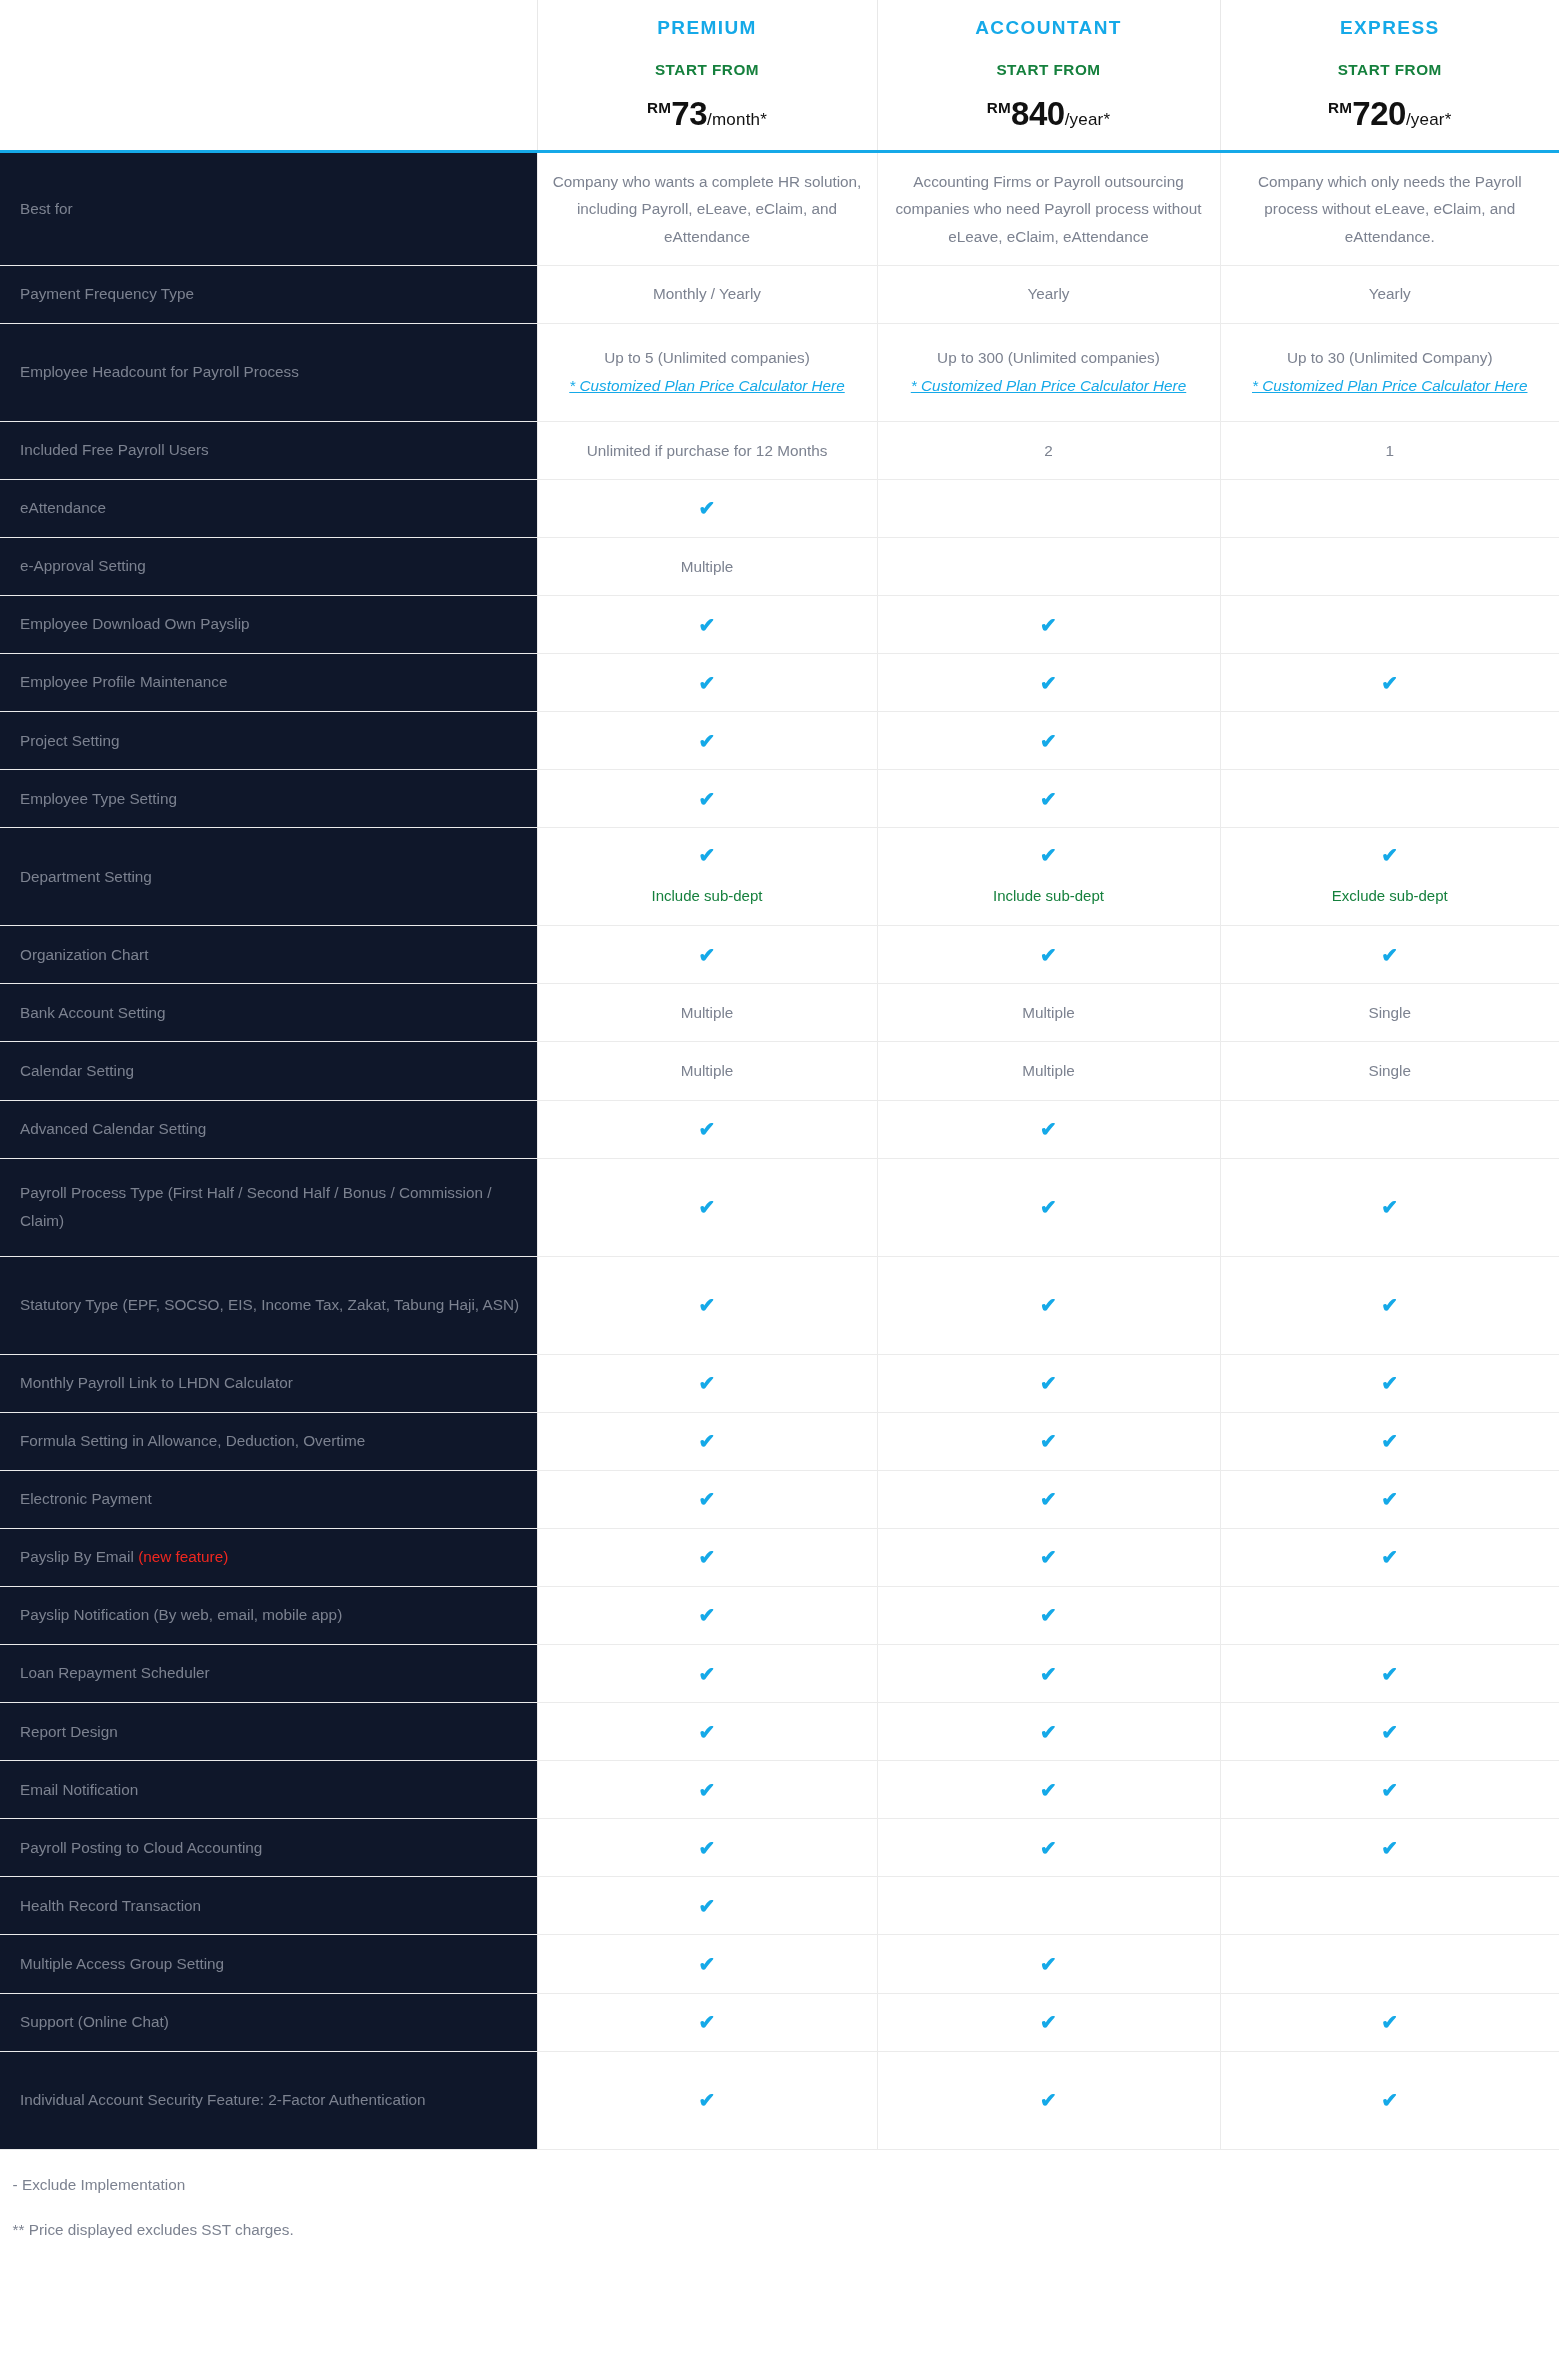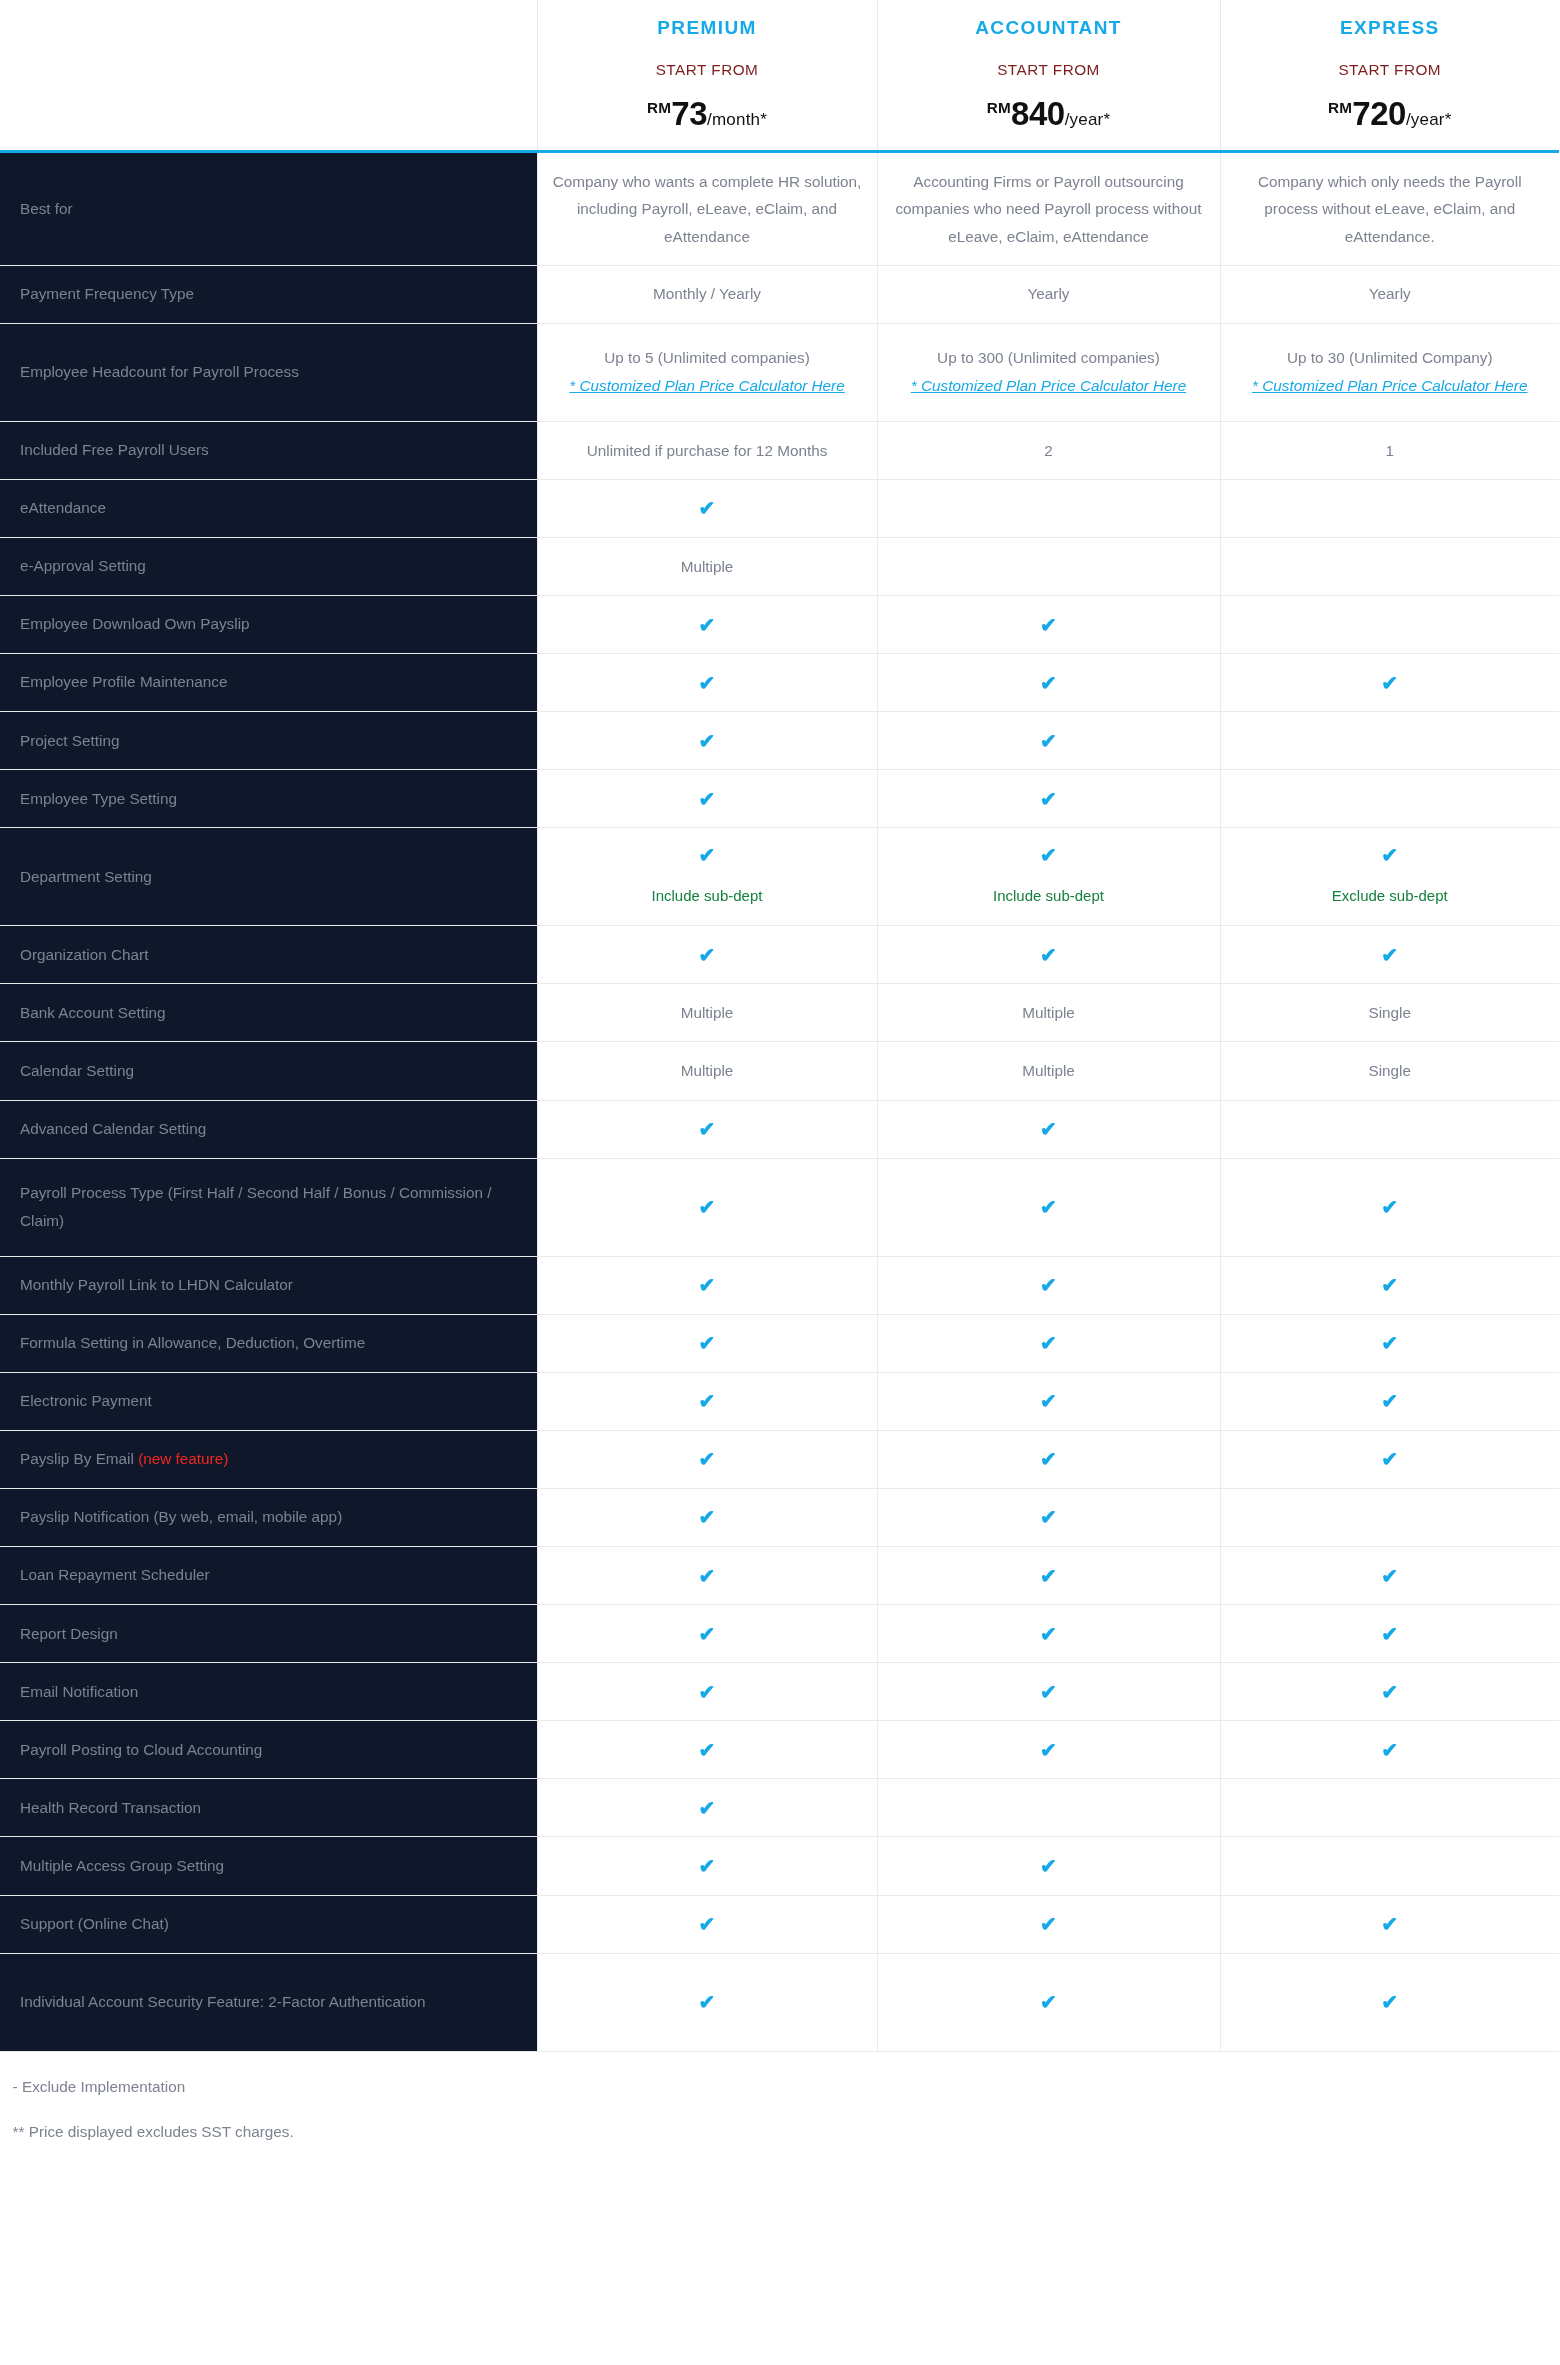--- a/index.html
+++ b/index.html
@@ -45,23 +45,23 @@
     display: block;
     color: #15a9e8;
     font-size: 19px;
     font-weight: 700;
     letter-spacing: 1.4px;
     line-height: 1.3;
     margin-bottom: 20px;
   }
   .plan-startfrom {
     display: block;
-    color: #7f1d1d;
+    color: #15803d;
     font-size: 15.3px;
-    font-weight: 400;
+    font-weight: 700;
     letter-spacing: 0.5px;
     line-height: 1.2;
     margin-bottom: 18px;
   }
   .plan-price {
     display: block;
     color: #111111;
     line-height: 1;
     white-space: nowrap;
   }
@@ -347,20 +347,32 @@
           <td class="val">
             <span class="check">✔</span>
           </td>
           <td class="val">
             <span class="check">✔</span>
           </td>
           <td class="val">
             <span class="check">✔</span>
           </td>
         </tr>
+        <tr class="tall">
+          <td class="label"><span>Statutory Type (EPF, SOCSO, EIS, Income Tax, Zakat, Tabung Haji, ASN)</span></td>
+          <td class="val">
+            <span class="check">✔</span>
+          </td>
+          <td class="val">
+            <span class="check">✔</span>
+          </td>
+          <td class="val">
+            <span class="check">✔</span>
+          </td>
+        </tr>
         <tr>
           <td class="label"><span>Monthly Payroll Link to LHDN Calculator</span></td>
           <td class="val">
             <span class="check">✔</span>
           </td>
           <td class="val">
             <span class="check">✔</span>
           </td>
           <td class="val">
             <span class="check">✔</span>

